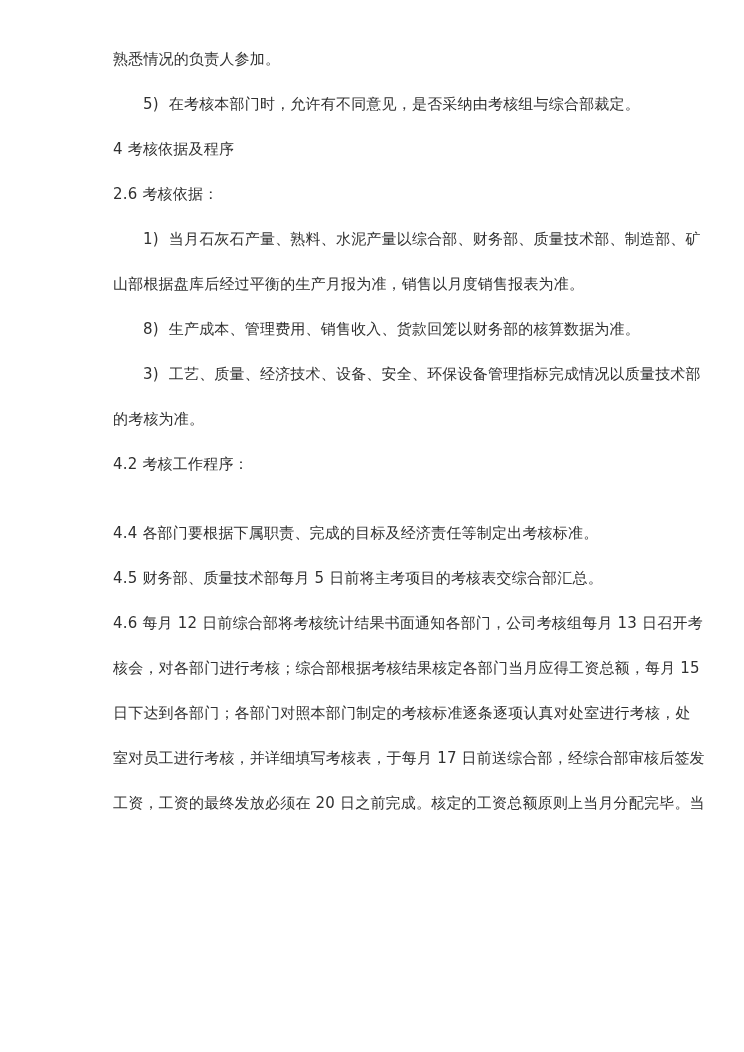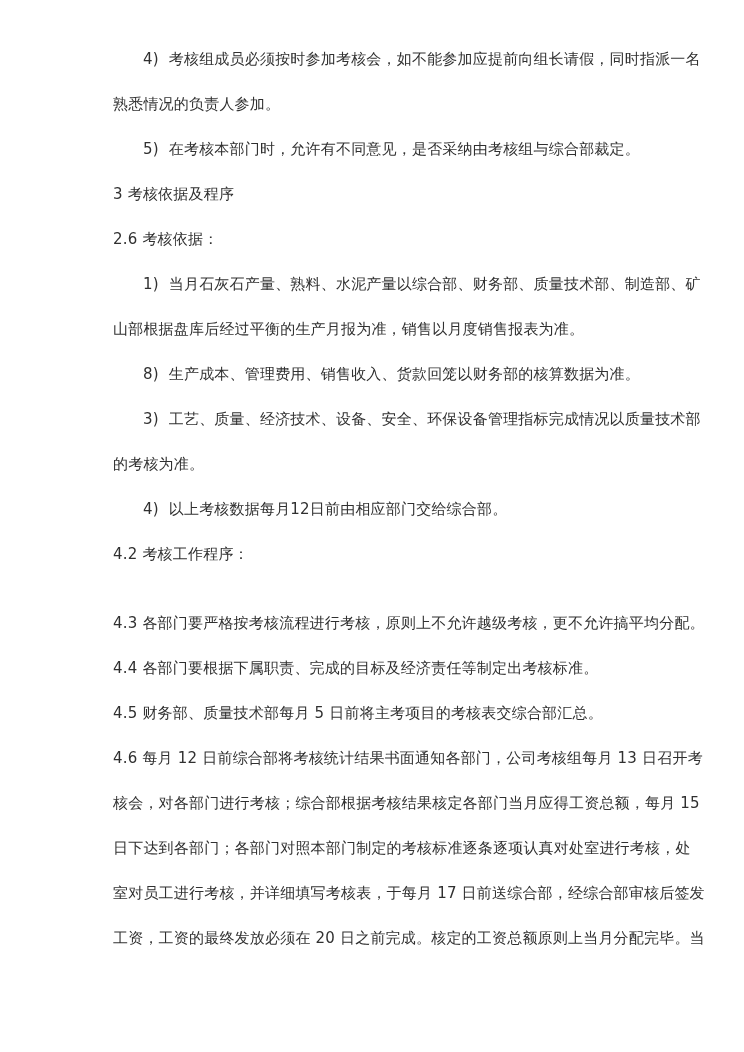--- a/index.html
+++ b/index.html
@@ -35,34 +35,31 @@
   .doc-line.blank {
     height: 24px;
     line-height: 24px;
   }
 </style>
 </head>
 <body>
 
 <div class="page">
   <div class="content" id="doc-lines">
-      <div class="doc-line indent">4)  考核组成员必须按时参加考核会，如不能参加应提前向组长请假，同时指派一名</div>
       <div class="doc-line">熟悉情况的负责人参加。</div>
       <div class="doc-line indent">5)  在考核本部门时，允许有不同意见，是否采纳由考核组与综合部裁定。</div>
-      <div class="doc-line">3 考核依据及程序</div>
+      <div class="doc-line">4 考核依据及程序</div>
       <div class="doc-line">2.6 考核依据：</div>
       <div class="doc-line indent">1)  当月石灰石产量、熟料、水泥产量以综合部、财务部、质量技术部、制造部、矿</div>
       <div class="doc-line">山部根据盘库后经过平衡的生产月报为准，销售以月度销售报表为准。</div>
       <div class="doc-line indent">8)  生产成本、管理费用、销售收入、货款回笼以财务部的核算数据为准。</div>
       <div class="doc-line indent">3)  工艺、质量、经济技术、设备、安全、环保设备管理指标完成情况以质量技术部</div>
       <div class="doc-line">的考核为准。</div>
-      <div class="doc-line indent">4)  以上考核数据每月12日前由相应部门交给综合部。</div>
       <div class="doc-line">4.2 考核工作程序：</div>
       <div class="doc-line blank"></div>
-      <div class="doc-line">4.3 各部门要严格按考核流程进行考核，原则上不允许越级考核，更不允许搞平均分配。</div>
       <div class="doc-line">4.4 各部门要根据下属职责、完成的目标及经济责任等制定出考核标准。</div>
       <div class="doc-line">4.5 财务部、质量技术部每月 5 日前将主考项目的考核表交综合部汇总。</div>
       <div class="doc-line">4.6 每月 12 日前综合部将考核统计结果书面通知各部门，公司考核组每月 13 日召开考</div>
       <div class="doc-line">核会，对各部门进行考核；综合部根据考核结果核定各部门当月应得工资总额，每月 15</div>
       <div class="doc-line">日下达到各部门；各部门对照本部门制定的考核标准逐条逐项认真对处室进行考核，处</div>
       <div class="doc-line">室对员工进行考核，并详细填写考核表，于每月 17 日前送综合部，经综合部审核后签发</div>
       <div class="doc-line">工资，工资的最终发放必须在 20 日之前完成。核定的工资总额原则上当月分配完毕。当</div>
     </div>
 </div>
 

